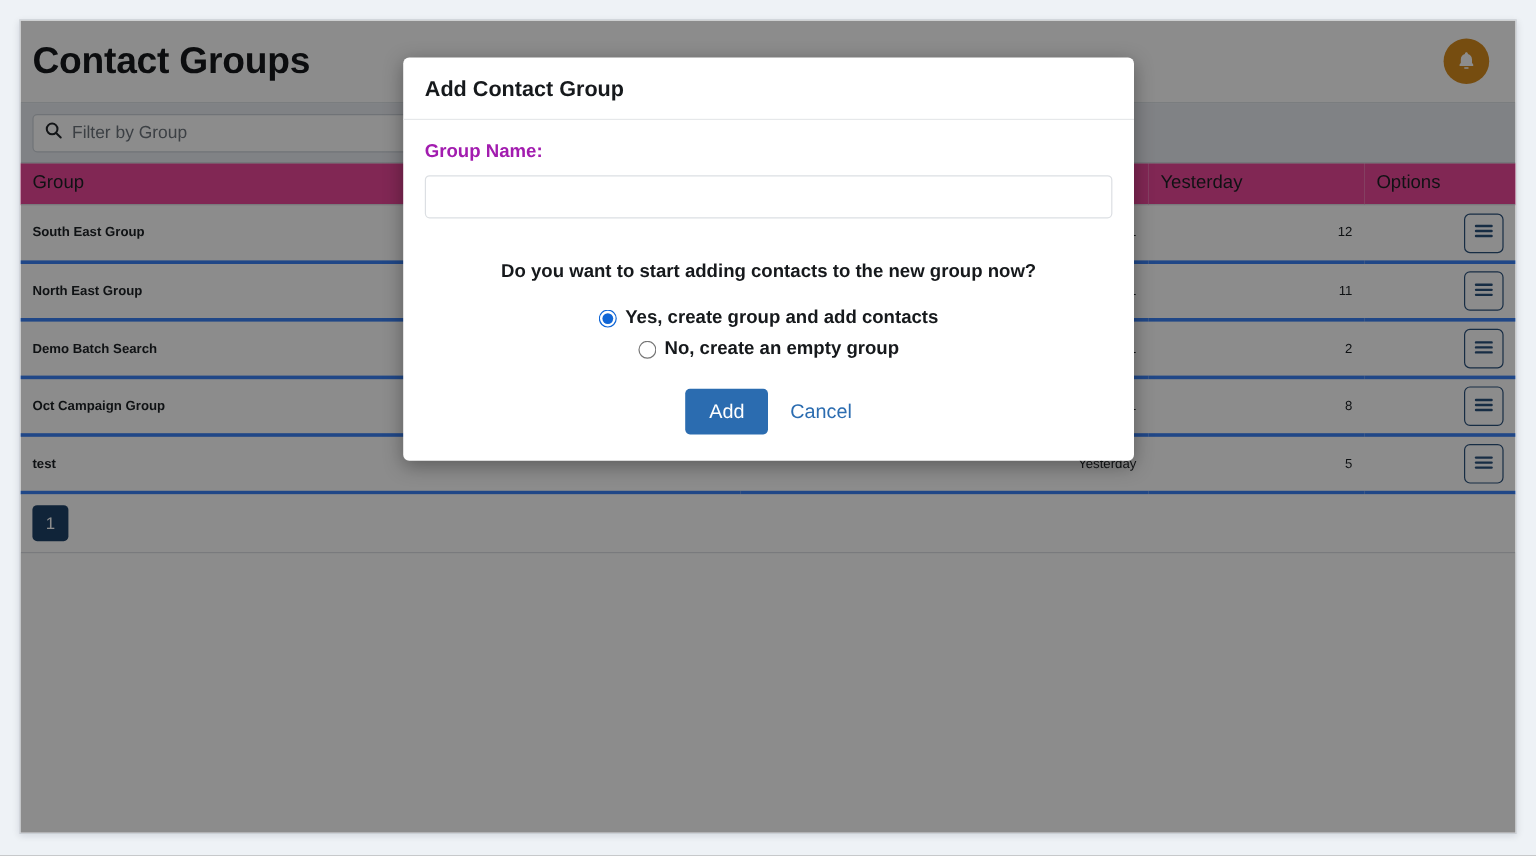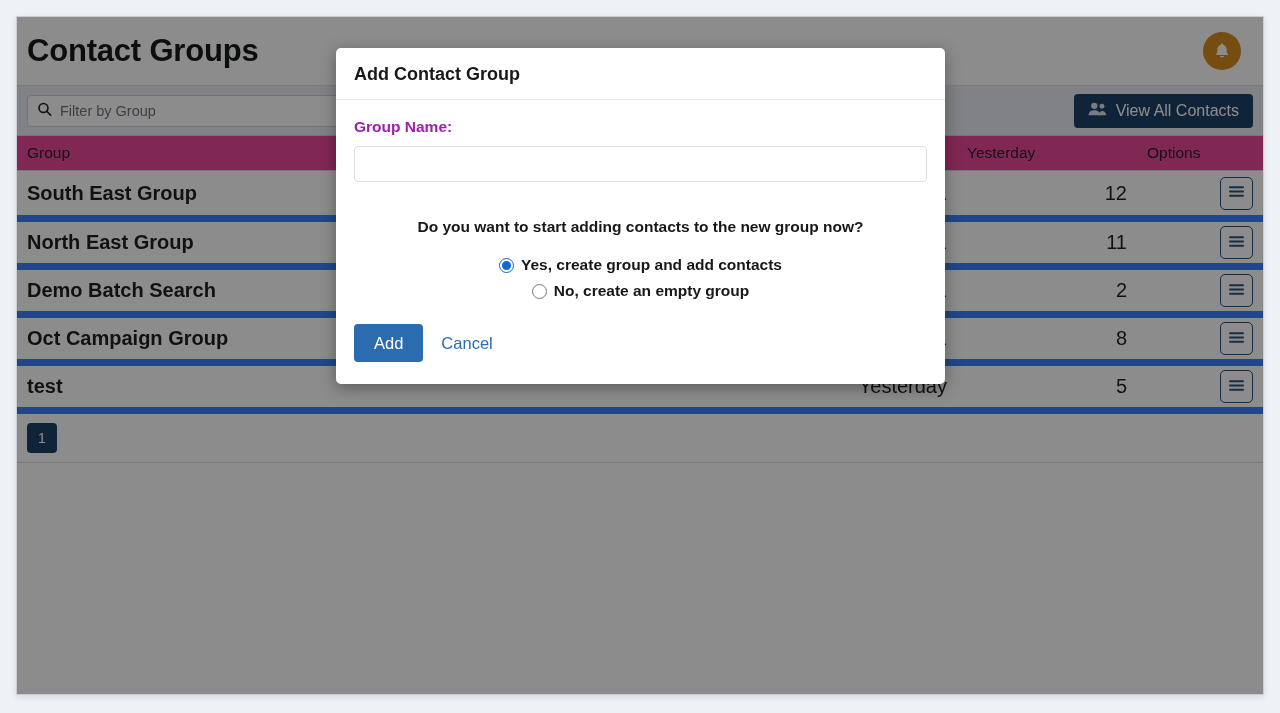--- a/index.html
+++ b/index.html
@@ -134,23 +134,23 @@
     font-weight: normal;
     color: #1d2125;
     text-align: left;
     padding: 8px 10px;
     height: 32px;
     border-bottom: 1px solid #dcdfe3;
   }
   .data-table td {
     padding: 0 10px;
     height: 48px;
-    font-size: 20px;
+    font-size: 11px;
     color: #1d2125;
-    border-bottom: 7px solid #3b82f6;
+    border-bottom: 3px solid #3b82f6;
     background: #ffffff;
     vertical-align: middle;
   }
   .col-group { width: 600px; }
   .col-created { width: 340px; }
   .col-contacts { width: 180px; }
   .col-options { width: 126px; }
 
   .th-right, .td-right { text-align: right; }
 
@@ -259,21 +259,21 @@
     cursor: pointer;
   }
   .radio-label {
     font-size: 15.5px;
     font-weight: bold;
     color: #16191c;
   }
   .modal-footer {
     padding: 20px 10px 22px 18px;
     display: flex;
-    justify-content: flex-start;
+    justify-content: center;
     align-items: center;
     gap: 10px;
   }
   .btn-primary {
     background: #2b6cb0;
     color: #ffffff;
     border: none;
     border-radius: 4px;
     height: 38px;
     padding: 0 20px;
@@ -313,31 +313,20 @@
     <div class="filter-wrap">
       <span class="search-icon">
         <svg width="17" height="17" viewBox="0 0 24 24" fill="none" stroke="#23272b" stroke-width="2.4" aria-hidden="true">
           <circle cx="10.5" cy="10.5" r="6.3"></circle>
           <line x1="15.2" y1="15.2" x2="20.6" y2="20.6" stroke-linecap="round"></line>
         </svg>
       </span>
       <input class="filter-input" type="text" placeholder="Filter by Group" style="">
     </div>
     <div class="toolbar-spacer"></div>
-    <button class="view-contacts-btn">
-      <span>
-        <svg width="19" height="16" viewBox="0 0 24 20" fill="#dde3ea" aria-hidden="true">
-          <circle cx="8" cy="6" r="4"></circle>
-          <path d="M0.6 18c0-4 3.3-6.4 7.4-6.4S15.4 14 15.4 18z"></path>
-          <circle cx="17.6" cy="6.6" r="3.1"></circle>
-          <path d="M13.6 18c0-3.3 1.9-5.4 4.5-5.4 2.6 0 4.7 2.1 4.7 5.4z"></path>
-        </svg>
-      </span>
-      <span>View All Contacts</span>
-    </button>
   </div>
 
   <table class="data-table">
     <thead>
       <tr>
         <th class="col-group">Group</th>
         <th class="col-created th-right">Created</th>
         <th class="col-contacts th-right">Yesterday</th>
         <th class="col-options th-right">Options</th>
       </tr>

